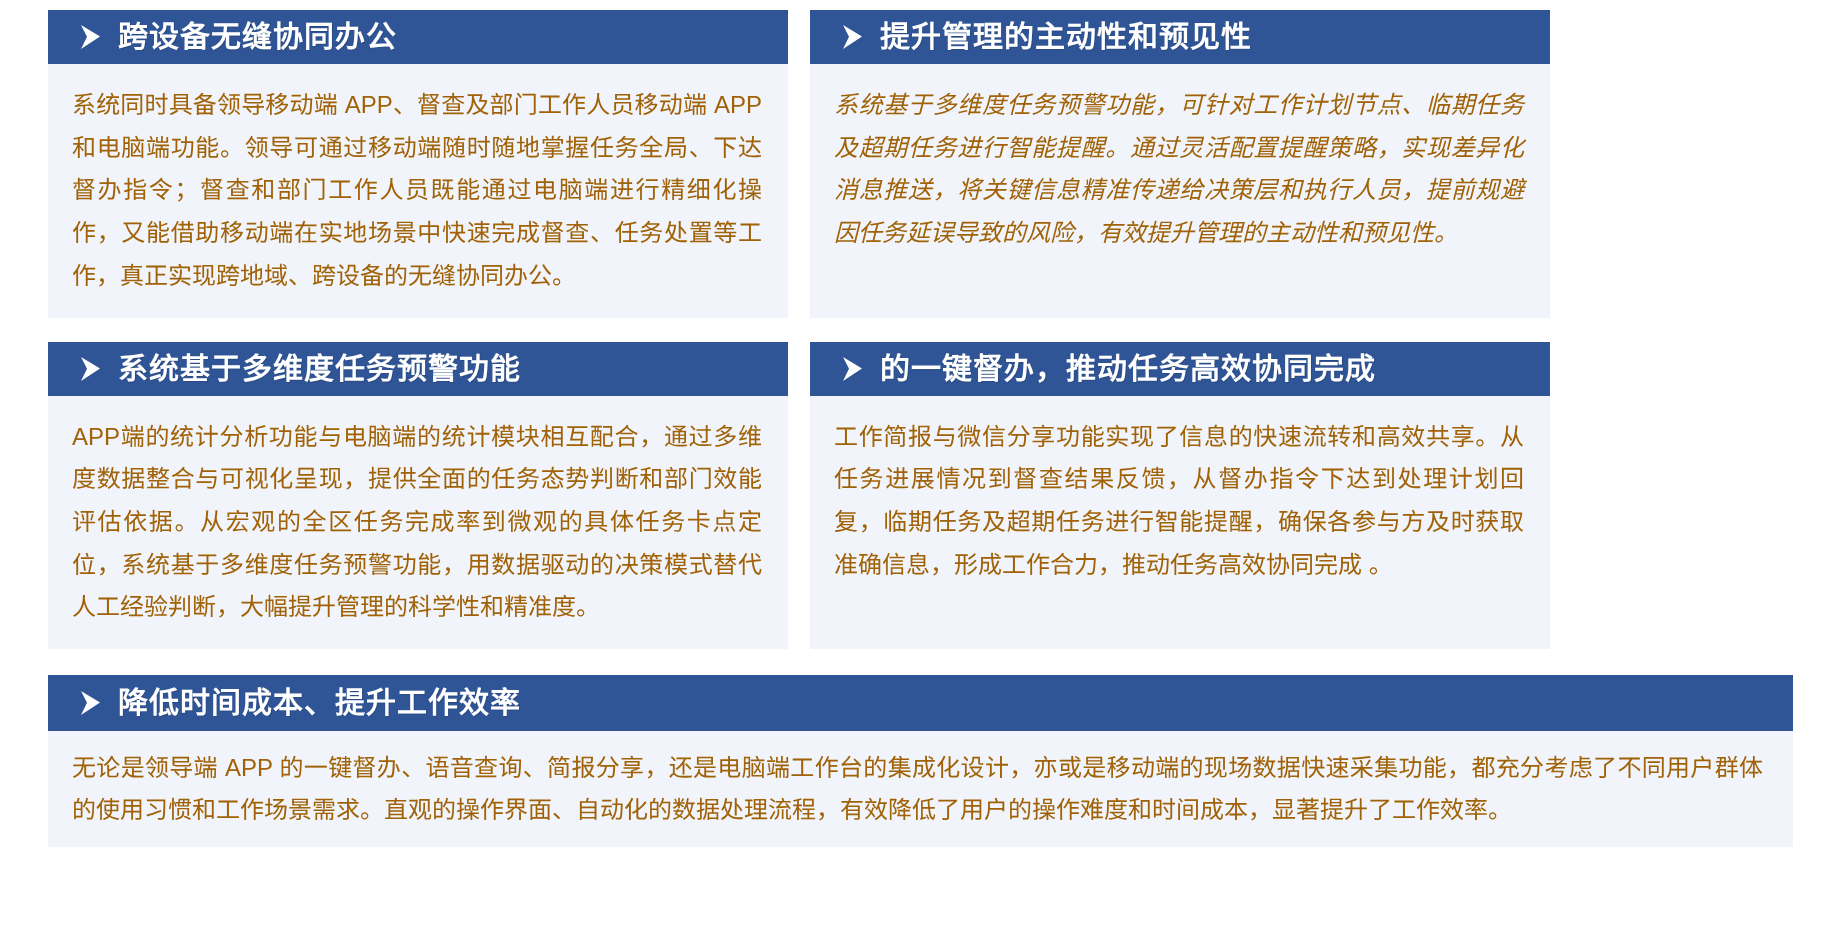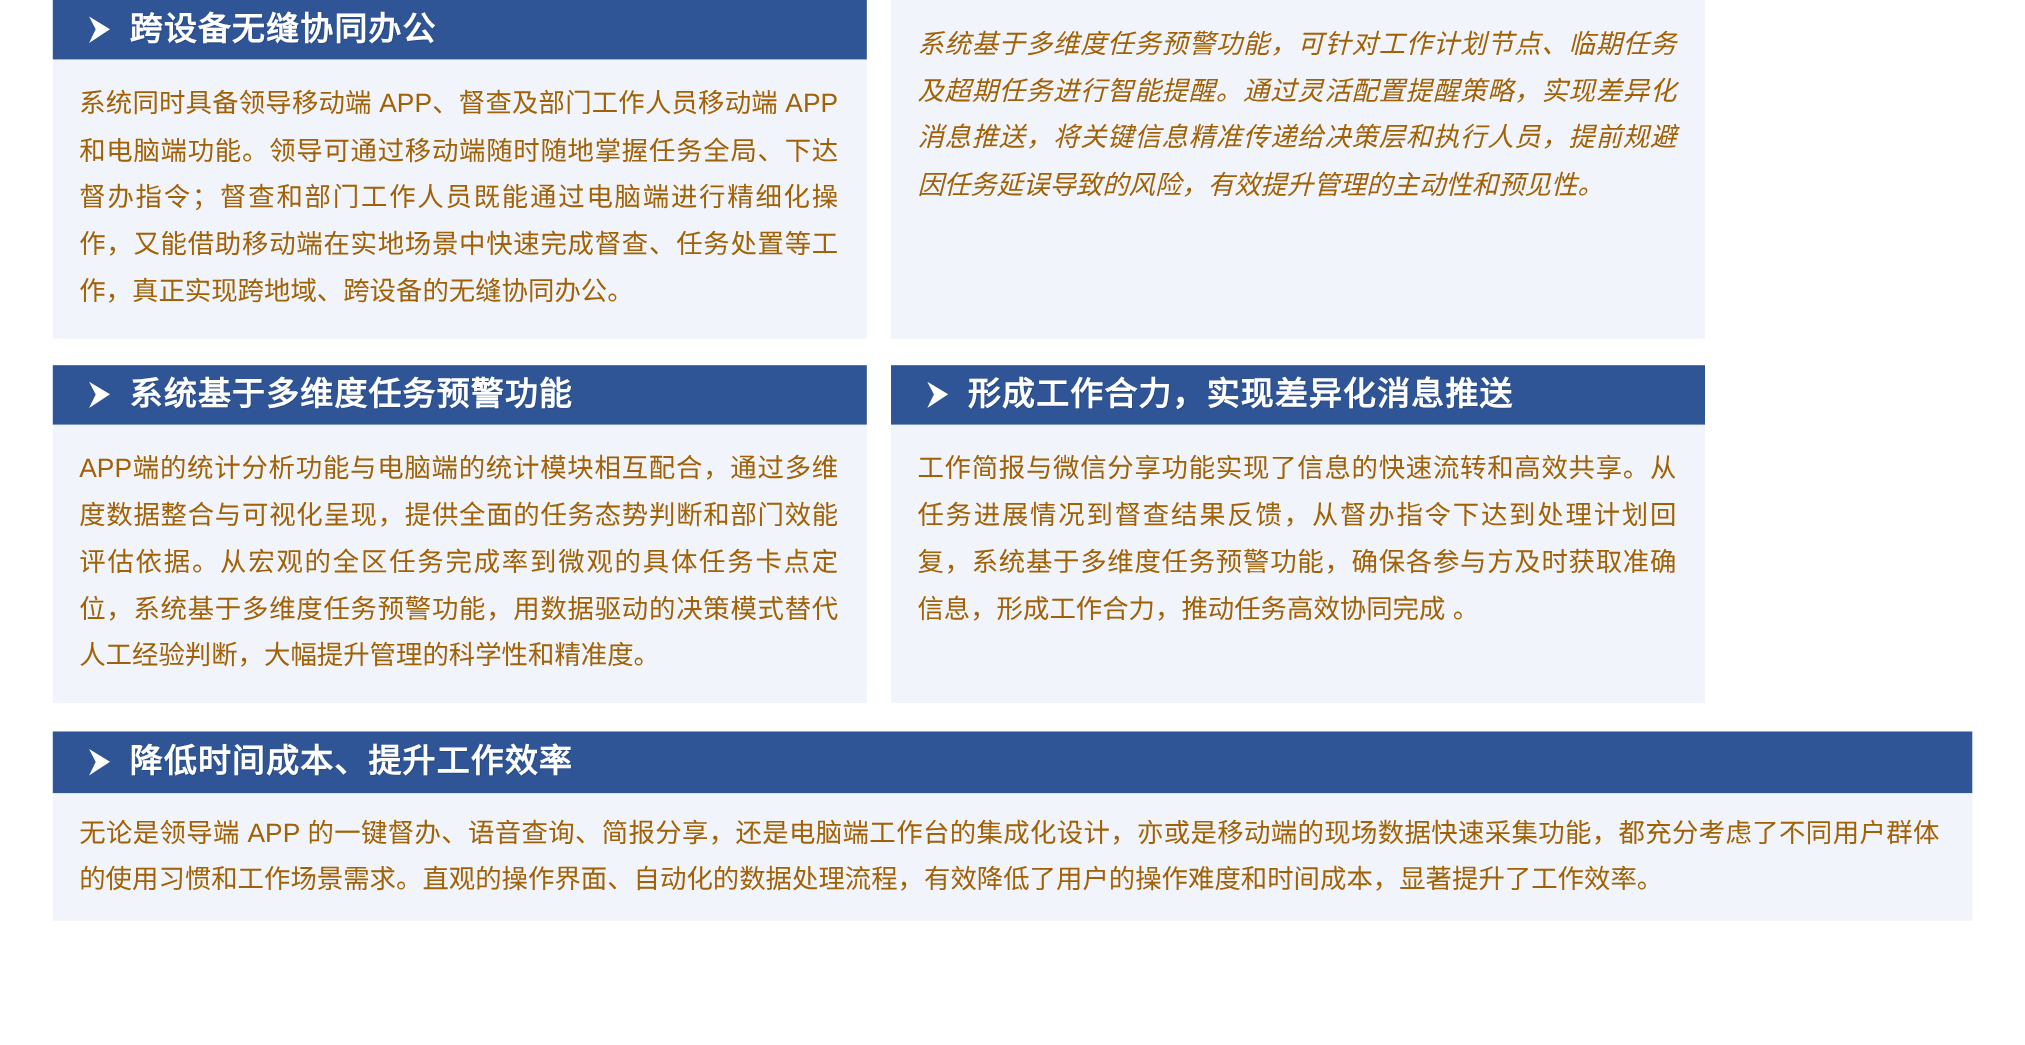--- a/index.html
+++ b/index.html
@@ -14,21 +14,21 @@
     font-family: "Liberation Sans", "DejaVu Sans", sans-serif;
     overflow: hidden;
   }
 
   .page {
     position: relative;
     width: 1841px;
     height: 950px;
     background: #ffffff;
     box-sizing: border-box;
-    padding: 0 48px 0 48px;
+    padding: 10px 48px 0 48px;
   }
 
   
   .grid {
     display: flex;
     flex-wrap: wrap;
     gap: 0 22px;
     align-content: flex-start;
   }
 
@@ -107,20 +107,28 @@
           <svg width="26" height="30" viewBox="0 0 26 30" aria-hidden="true">
             <path d="M3 3 L22 14.5 L3 27 L9 14.7 Z" fill="#ffffff"></path>
           </svg>
         </span>
         <span class="card-title">跨设备无缝协同办公</span>
       </div>
       <div class="card-body">系统同时具备领导移动端 APP、督查及部门工作人员移动端 APP 和电脑端功能。领导可通过移动端随时随地掌握任务全局、下达督办指令；督查和部门工作人员既能通过电脑端进行精细化操作，又能借助移动端在实地场景中快速完成督查、任务处置等工作，真正实现跨地域、跨设备的无缝协同办公。</div>
     </div>
 
     <div class="card half c2">
+      <div class="card-header">
+        <span class="chevron-icon">
+          <svg width="26" height="30" viewBox="0 0 26 30" aria-hidden="true">
+            <path d="M3 3 L22 14.5 L3 27 L9 14.7 Z" fill="#ffffff"></path>
+          </svg>
+        </span>
+        <span class="card-title">提升管理的主动性和预见性</span>
+      </div>
       <div class="card-body">系统基于多维度任务预警功能，可针对工作计划节点、临期任务及超期任务进行智能提醒。通过灵活配置提醒策略，实现差异化消息推送，将关键信息精准传递给决策层和执行人员，提前规避因任务延误导致的风险，有效提升管理的主动性和预见性。</div>
     </div>
 
     <div class="row-spacer"></div>
 
     <div class="card half c3">
       <div class="card-header">
         <span class="chevron-icon">
           <svg width="26" height="30" viewBox="0 0 26 30" aria-hidden="true">
             <path d="M3 3 L22 14.5 L3 27 L9 14.7 Z" fill="#ffffff"></path>
@@ -131,23 +139,23 @@
       <div class="card-body"> APP端的统计分析功能与电脑端的统计模块相互配合，通过多维度数据整合与可视化呈现，提供全面的任务态势判断和部门效能评估依据。从宏观的全区任务完成率到微观的具体任务卡点定位，系统基于多维度任务预警功能，用数据驱动的决策模式替代人工经验判断，大幅提升管理的科学性和精准度。</div>
     </div>
 
     <div class="card half c4">
       <div class="card-header">
         <span class="chevron-icon">
           <svg width="26" height="30" viewBox="0 0 26 30" aria-hidden="true">
             <path d="M3 3 L22 14.5 L3 27 L9 14.7 Z" fill="#ffffff"></path>
           </svg>
         </span>
-        <span class="card-title">形成工作合力，实现差异化消息推送</span>
+        <span class="card-title">的一键督办，推动任务高效协同完成</span>
       </div>
-      <div class="card-body">工作简报与微信分享功能实现了信息的快速流转和高效共享。从任务进展情况到督查结果反馈，从督办指令下达到处理计划回复，系统基于多维度任务预警功能，确保各参与方及时获取准确信息，形成工作合力，推动任务高效协同完成 。</div>
+      <div class="card-body">工作简报与微信分享功能实现了信息的快速流转和高效共享。从任务进展情况到督查结果反馈，从督办指令下达到处理计划回复，临期任务及超期任务进行智能提醒，确保各参与方及时获取准确信息，形成工作合力，推动任务高效协同完成 。</div>
     </div>
 
     <div class="row-spacer big"></div>
 
     <div class="card full c5">
       <div class="card-header">
         <span class="chevron-icon">
           <svg width="26" height="30" viewBox="0 0 26 30" aria-hidden="true">
             <path d="M3 3 L22 14.5 L3 27 L9 14.7 Z" fill="#ffffff"></path>
           </svg>

